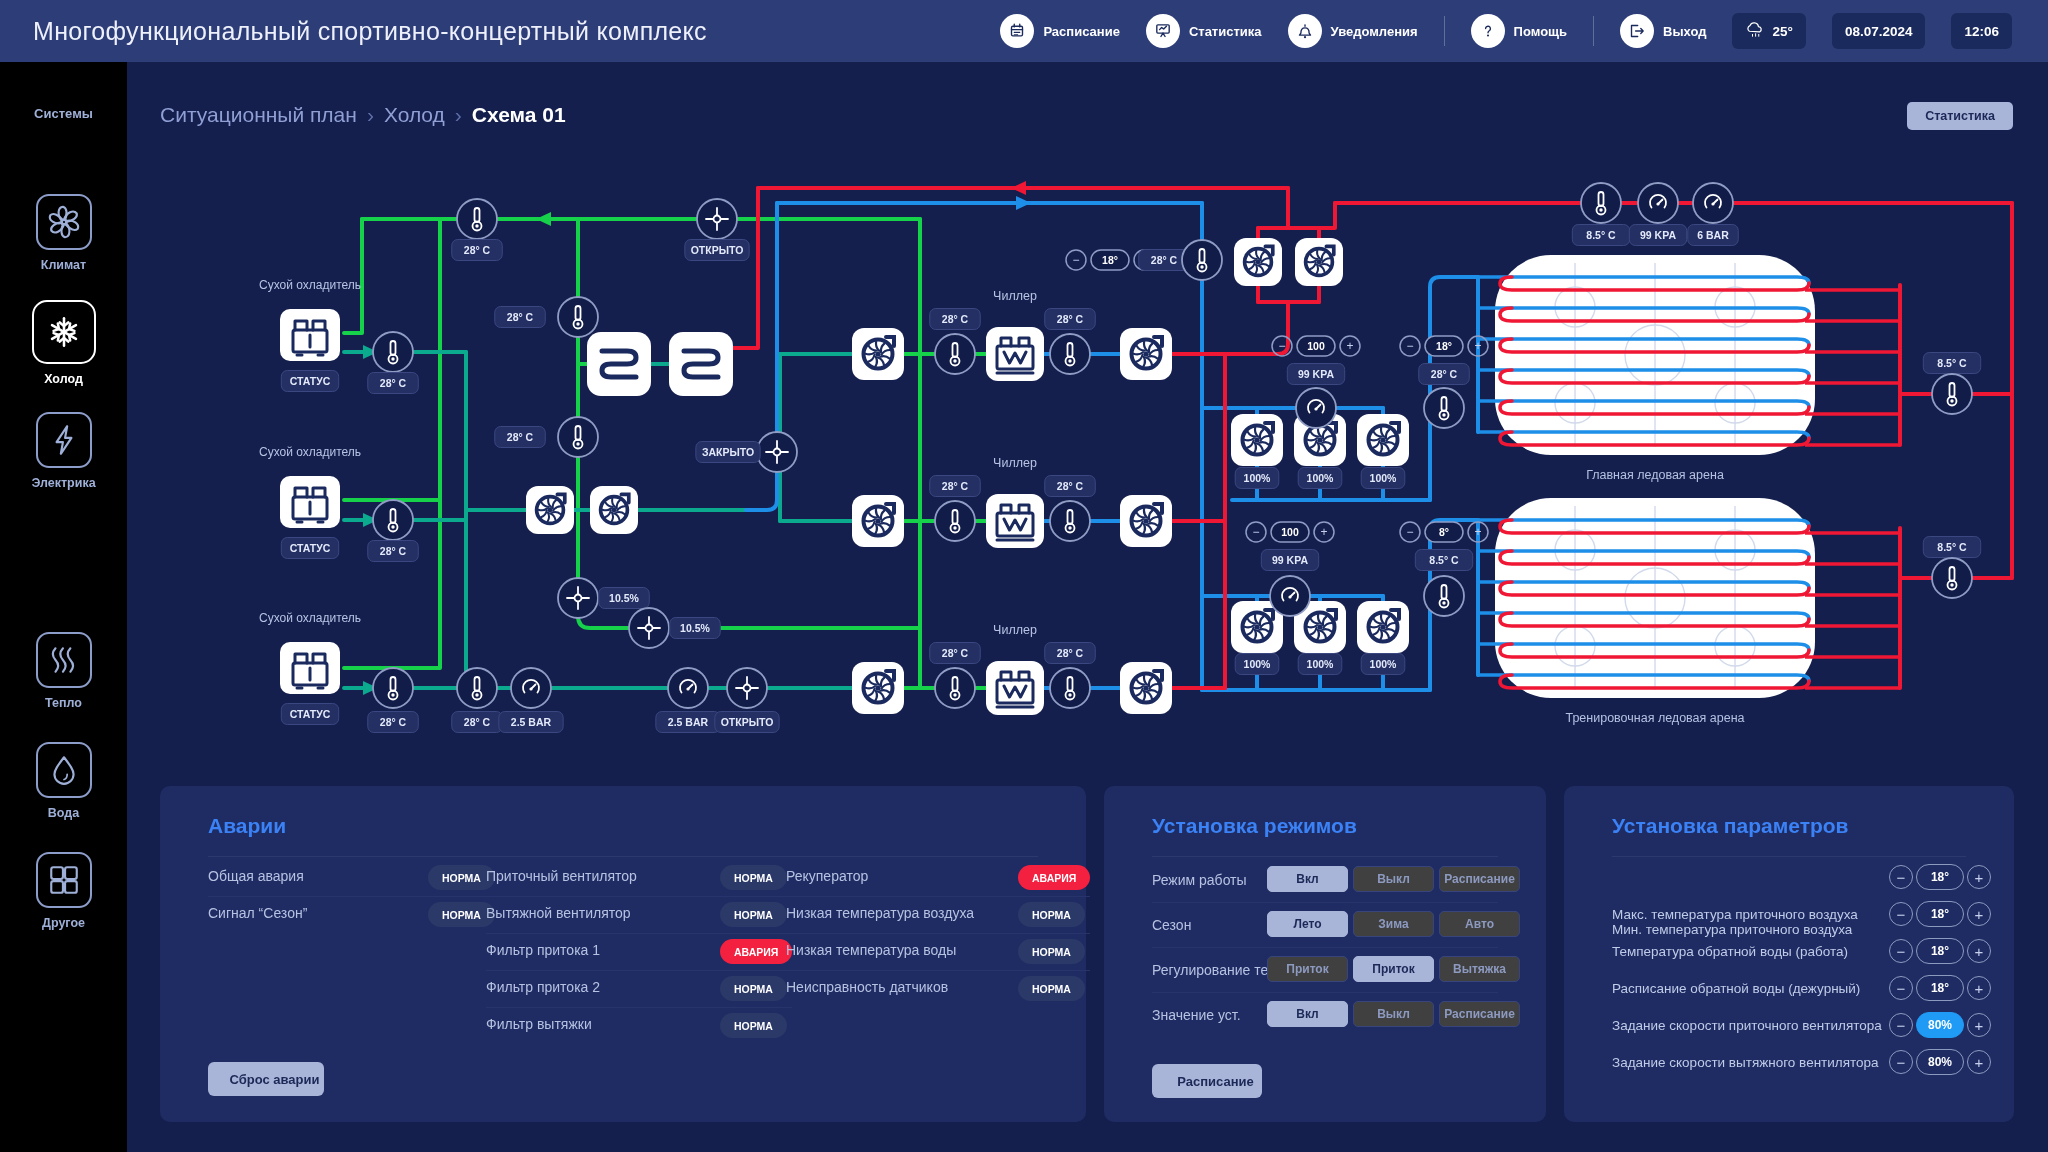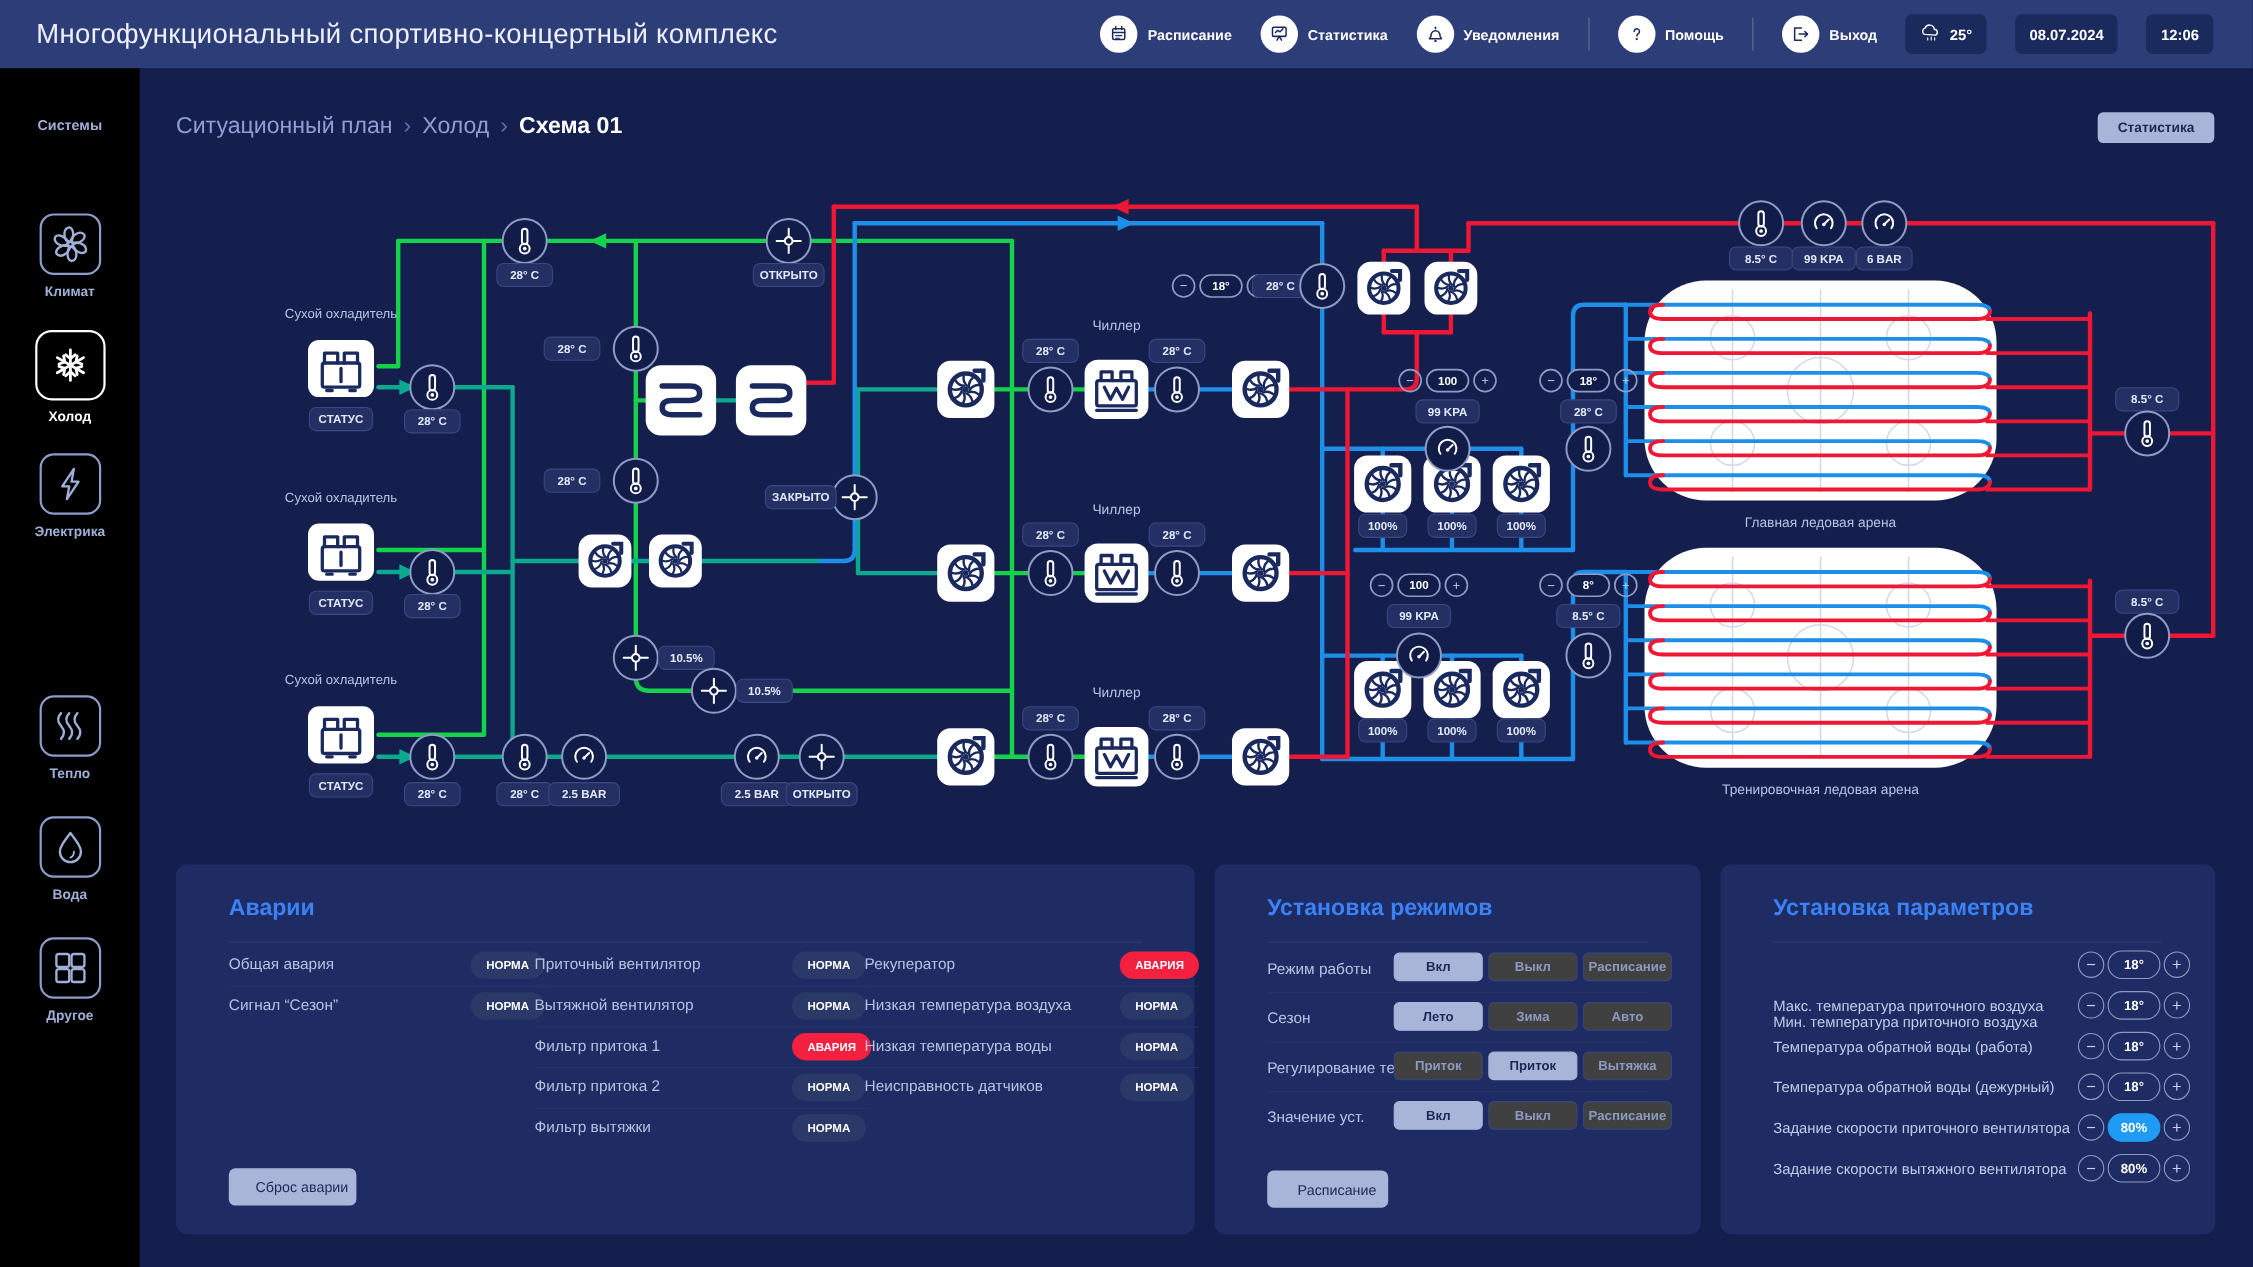--- a/index.html
+++ b/index.html
@@ -37,21 +37,21 @@
   #panel-alarms { left:160px;  width:926px; }
   #panel-modes  { left:1104px; width:442px; }
   #panel-params { left:1564px; width:450px; }
   .panel-title { position:absolute; left:48px; top:28px; color:#3b82f6; font-size:21px; font-weight:700; }
   .panel-divider { position:absolute; left:48px; right:48px; top:70px; height:1px; background:#2b396f; }
   .alarm-lbl { color:#b7c2e2; font-size:14px; }
   .alarm-pill { position:absolute; height:25px; border-radius:13px; background:#2b3969; color:#ffffff; font-size:10.5px; font-weight:700; display:flex; align-items:center; justify-content:center; padding:0 14px; }
   .alarm-pill.alarm { background:#f3203f; }
   .row-line { position:absolute; height:1px; background:#27346c; }
 
-  .lite-btn { position:absolute; background:#a9b4d9; color:#1c2957; border-radius:6px; font-size:13px; font-weight:400; display:flex; align-items:center; justify-content:center; cursor:pointer;padding-left:17px; }
+  .lite-btn { position:absolute; background:#a9b4d9; color:#1c2957; border-radius:6px; font-size:13px; font-weight:700; display:flex; align-items:center; justify-content:center; cursor:pointer;padding-left:17px; }
 
   .mode-lbl { position:absolute; left:48px; color:#b7c2e2; font-size:14px; }
   .mode-btn { position:absolute; width:81px; height:26px; border-radius:5px; background:#404040; border:1px solid #38457c; color:#8d9ac0; font-size:12px; font-weight:700; display:flex; align-items:center; justify-content:center; cursor:pointer; }
   .mode-btn.sel { background:#a9b4d9; border-color:#a9b4d9; color:#1c2957; }
 
   .param-lbl { position:absolute; left:48px; color:#c0cbe8; font-size:13.5px; }
   .step-circle { position:absolute; width:24px; height:24px; border-radius:50%; border:1.5px solid #8d9ac0; color:#c7d1ee; font-size:15px; display:flex; align-items:center; justify-content:center; cursor:pointer; }
   .step-pill { position:absolute; width:48px; height:26px; border-radius:13px; border:1.5px solid #8d9ac0; color:#ffffff; font-size:12px; font-weight:700; display:flex; align-items:center; justify-content:center; }
   .step-pill.active { background:#1f9bf5; border-color:#1f9bf5; }
 </style>
@@ -1182,21 +1182,21 @@
     <div class="step-pill" style="left: 352px; top: 78px;">18°</div>
     <div class="step-circle" style="left: 403px; top: 79px;">+</div>
     <div class="param-lbl" style="top: 121px;">Макс. температура приточного воздуха</div>
     <div class="step-circle" style="left: 325px; top: 116px;">−</div>
     <div class="step-pill" style="left: 352px; top: 115px;">18°</div>
     <div class="step-circle" style="left: 403px; top: 116px;">+</div>
     <div class="param-lbl" style="top: 158px;">Температура обратной воды (работа)</div>
     <div class="step-circle" style="left: 325px; top: 153px;">−</div>
     <div class="step-pill" style="left: 352px; top: 152px;">18°</div>
     <div class="step-circle" style="left: 403px; top: 153px;">+</div>
-    <div class="param-lbl" style="top: 195px;">Температура обратной воды (дежурный)</div>
+    <div class="param-lbl" style="top: 195px;">Расписание обратной воды (дежурный)</div>
     <div class="step-circle" style="left: 325px; top: 190px;">−</div>
     <div class="step-pill" style="left: 352px; top: 189px;">18°</div>
     <div class="step-circle" style="left: 403px; top: 190px;">+</div>
     <div class="param-lbl" style="top: 232px;">Задание скорости приточного вентилятора</div>
     <div class="step-circle" style="left: 325px; top: 227px;">−</div>
     <div class="step-pill active" style="left: 352px; top: 226px;">80%</div>
     <div class="step-circle" style="left: 403px; top: 227px;">+</div>
     <div class="param-lbl" style="top: 269px;">Задание скорости вытяжного вентилятора</div>
     <div class="step-circle" style="left: 325px; top: 264px;">−</div>
     <div class="step-pill" style="left: 352px; top: 263px;">80%</div>

